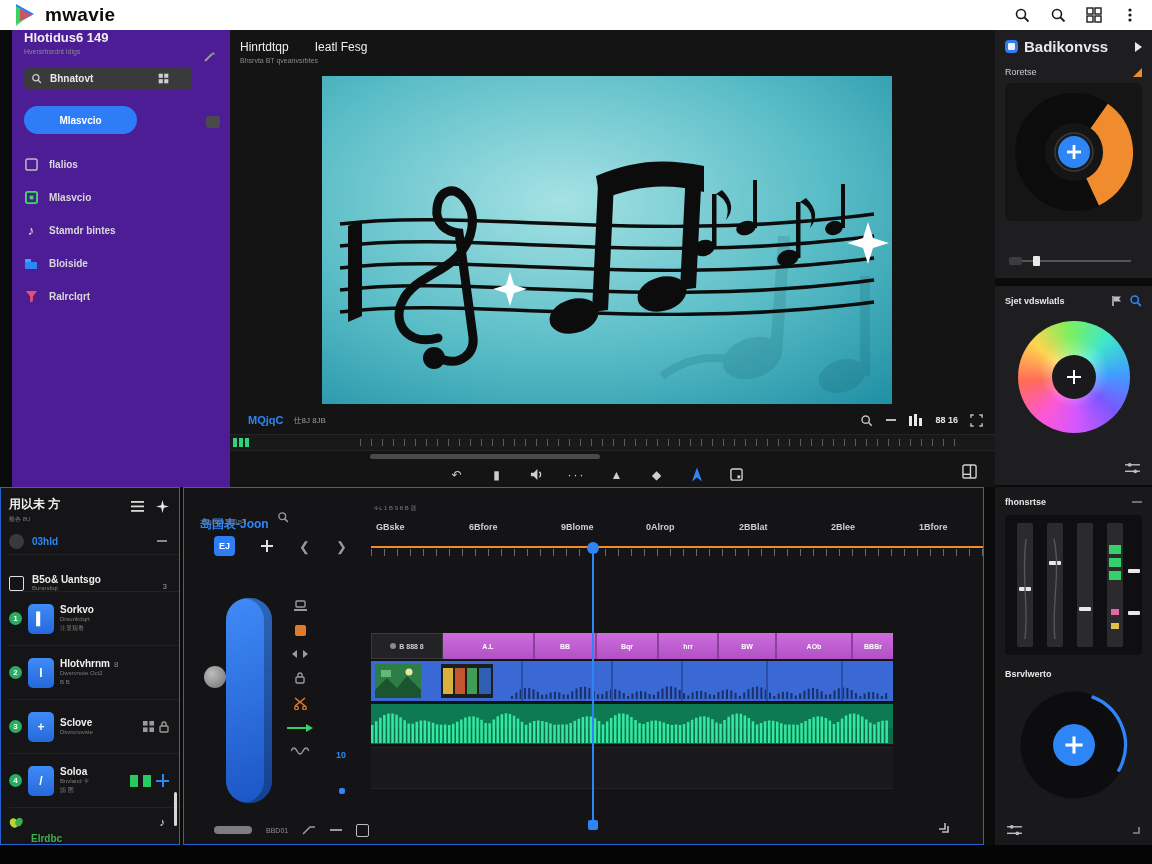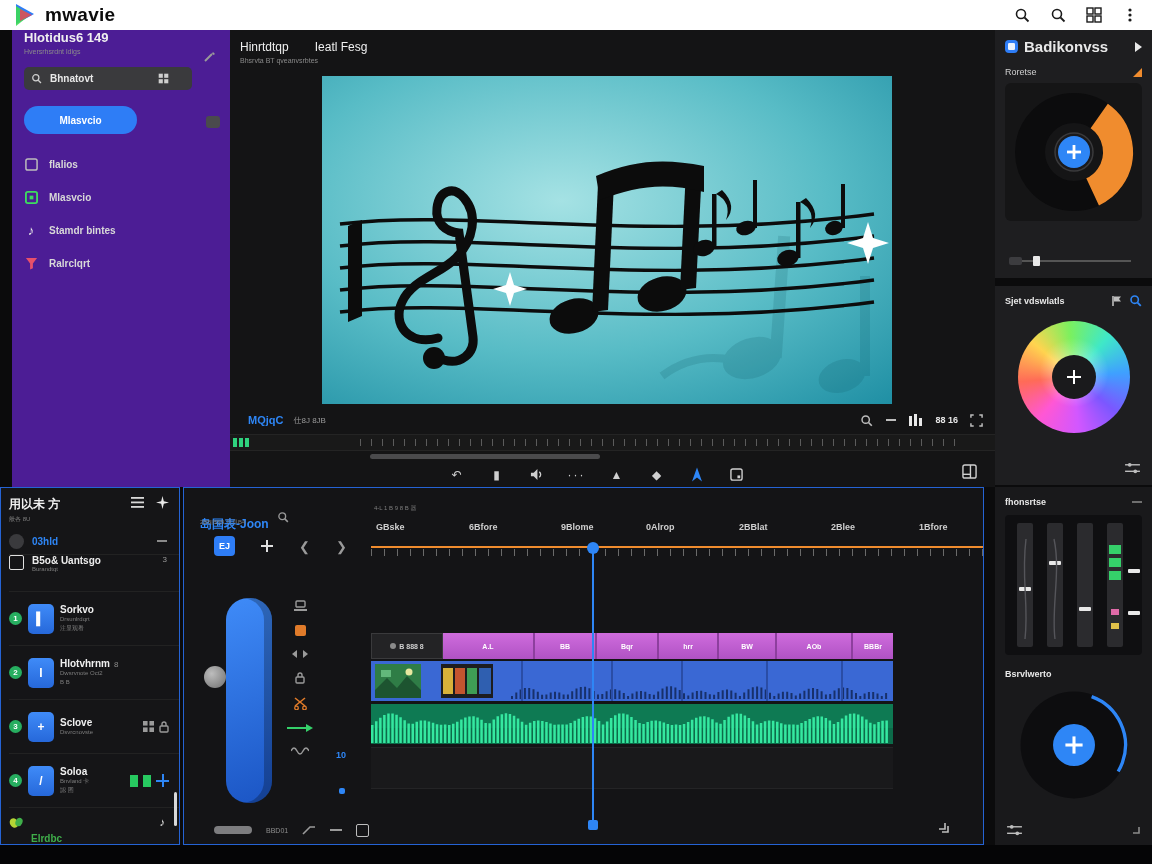--- a/index.html
+++ b/index.html
@@ -79,29 +79,29 @@
   .cp-center{position:absolute;left:50%;top:50%;width:44px;height:44px;margin:-22px 0 0 -22px;
              border-radius:50%;background:#1a1a1c;display:flex;align-items:center;justify-content:center;}
   .plus{position:relative;width:14px;height:14px;}
   .plus::before,.plus::after{content:"";position:absolute;background:#fff;}
   .plus::before{left:6px;top:0;width:2px;height:14px;}
   .plus::after{left:0;top:6px;width:14px;height:2px;}
   .cp-sliders-ic{position:absolute;right:12px;bottom:10px;color:#bdbdbd;cursor:pointer;}
   
   #tracks-panel{left:0;top:487px;width:180px;height:358px;background:#151517;border:1px solid #2563d4;
                 padding:8px 0 0 8px;}
-  .tk-head{display:flex;align-items:flex-start;gap:12px;padding-right:10px;}
+  .tk-head{display:flex;align-items:flex-end;gap:12px;padding-right:10px;}
   .tk-title{font-size:12px;font-weight:bold;color:#f2f2f2;}
   .tk-head-icons{margin-left:auto;display:flex;gap:12px;color:#d8d8d8;align-items:center;}
   .tk-sub{font-size:6px;color:#7d7d7d;margin-top:2px;}
   .tk-profile{display:flex;align-items:center;gap:8px;height:26px;margin-top:4px;padding-right:12px;}
   .tk-avatar{width:15px;height:15px;border-radius:50%;background:#3a3a3d;}
   .tk-profile-label{color:#2e86f6;font-size:10px;font-weight:bold;}
   .tk-dash{margin-left:auto;width:10px;height:2px;background:#8a8a8a;}
-  .tk-group{display:flex;align-items:flex-start;gap:8px;height:36px;border-top:1px solid #222;padding-right:12px;}
+  .tk-group{display:flex;align-items:flex-end;gap:8px;height:36px;border-top:1px solid #222;padding-right:12px;}
   .tk-group-ic{width:13px;height:13px;border:1.5px solid #e0e0e0;border-radius:2px;}
   .tk-group-texts{display:flex;flex-direction:column;}
   .tk-group-label{font-size:10px;font-weight:bold;color:#ececec;}
   .tk-group-sub{font-size:6px;color:#7d7d7d;}
   .tk-badge{margin-left:auto;font-size:8px;color:#9a9a9a;}
   .tk-row{display:flex;align-items:center;gap:6px;height:53px;border-top:1px solid #222;padding-right:10px;}
   .tk-num{width:13px;height:13px;border-radius:50%;background:#27ae60;color:#fff;font-size:8px;font-weight:bold;
           display:flex;align-items:center;justify-content:center;flex:0 0 auto;}
   .tk-ic{width:26px;height:30px;background:linear-gradient(#3f8bf8,#2668da);border-radius:5px;color:#fff;
          display:flex;align-items:center;justify-content:center;font-size:12px;font-weight:bold;flex:0 0 auto;cursor:pointer;}
@@ -260,20 +260,29 @@
             </svg>
           </span>
         <span>Mlasvcio</span>
       </div>
       <div class="mp-item">
         <span class="mp-ic" style="color:#e8e8e8;font-size:13px;">♪</span>
         <span>Stamdr bintes</span>
       </div>
       <div class="mp-item">
         <span class="mp-ic">
+            <svg width="14" height="12" viewBox="0 0 14 12">
+              <path d="M1 2 h5 l1.5 2 H13 v7 H1 z" fill="#2e86f6"></path>
+              <rect x="1" y="1" width="6" height="3" rx="1" fill="#4f9bff"></rect>
+            </svg>
+          </span>
+        <span>Bloiside</span>
+      </div>
+      <div class="mp-item">
+        <span class="mp-ic">
             <svg width="13" height="13" viewBox="0 0 14 14">
               <path d="M1 1 h12 l-4.5 6 v5 l-3 1.5 v-6.5 z" fill="#e8506a"></path>
             </svg>
           </span>
         <span>Ralrclqrt</span>
       </div>
     </div>
     <div class="mp-scroll"></div>
   </div>
 

